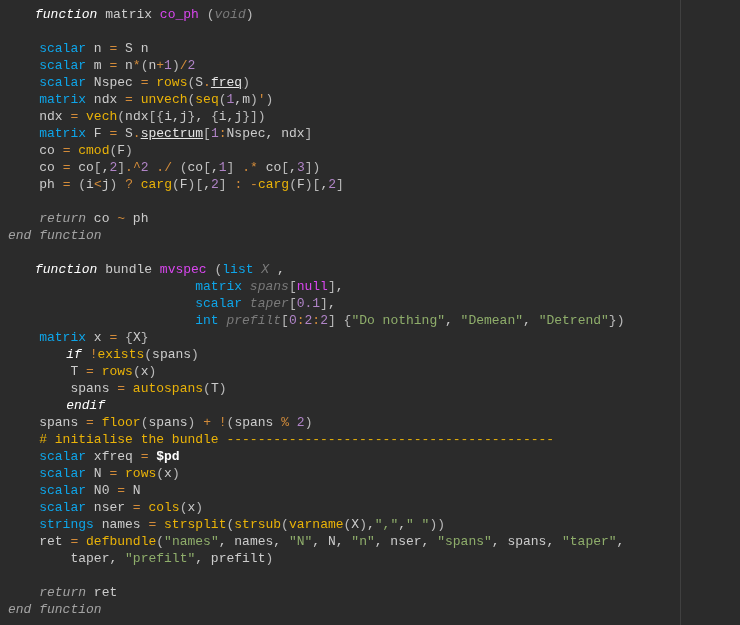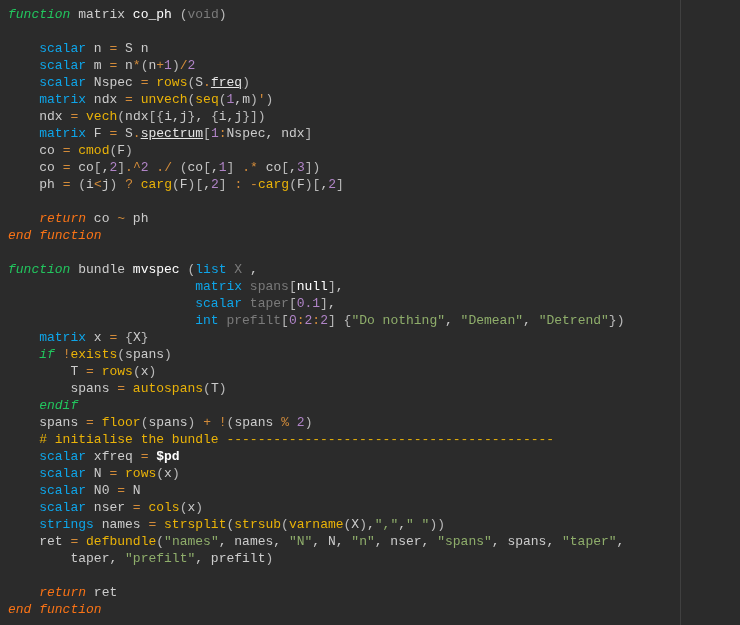--- a/index.html
+++ b/index.html
@@ -23,26 +23,26 @@
     position: absolute;
     top: 0;
     bottom: 0;
     left: 680px;
     width: 1px;
     background: #404040;
   }
   .line { display: block; min-height: 17px; }
   .ws { color: #3a3a3a; }
   
-  .kw-blue { color: #22c55e; font-style: italic; }
-  .kw-retend { color: #f97316; font-style: italic; }
+  .kw-blue { color: #ffffff; font-style: italic; margin-left: 27px; }
+  .kw-retend { color: #a3a3a3; font-style: italic; }
   .type { color: #0ea5e9; }
   .ident { color: #cccccc; }
-  .fn-name { color: #ffffff; }
-  .void { color: #7a7a7a; }
+  .fn-name { color: #d946ef; }
+  .void { color: #7a7a7a; font-style: italic; }
   .op-eq { color: #d28b3a; }
   .op-dot { color: #d28b3a; }
   .num { color: #b084c7; }
   .paren { color: #b8b8b8; }
   .brkt { color: #b8b8b8; }
   .brace { color: #b8b8b8; }
   .call { color: #eab308; }
   .prop { color: #e5e5e5; text-decoration: underline; }
   .str { color: #8fae6b; }
   .dollar { color: #ffffff; font-weight: bold; }

